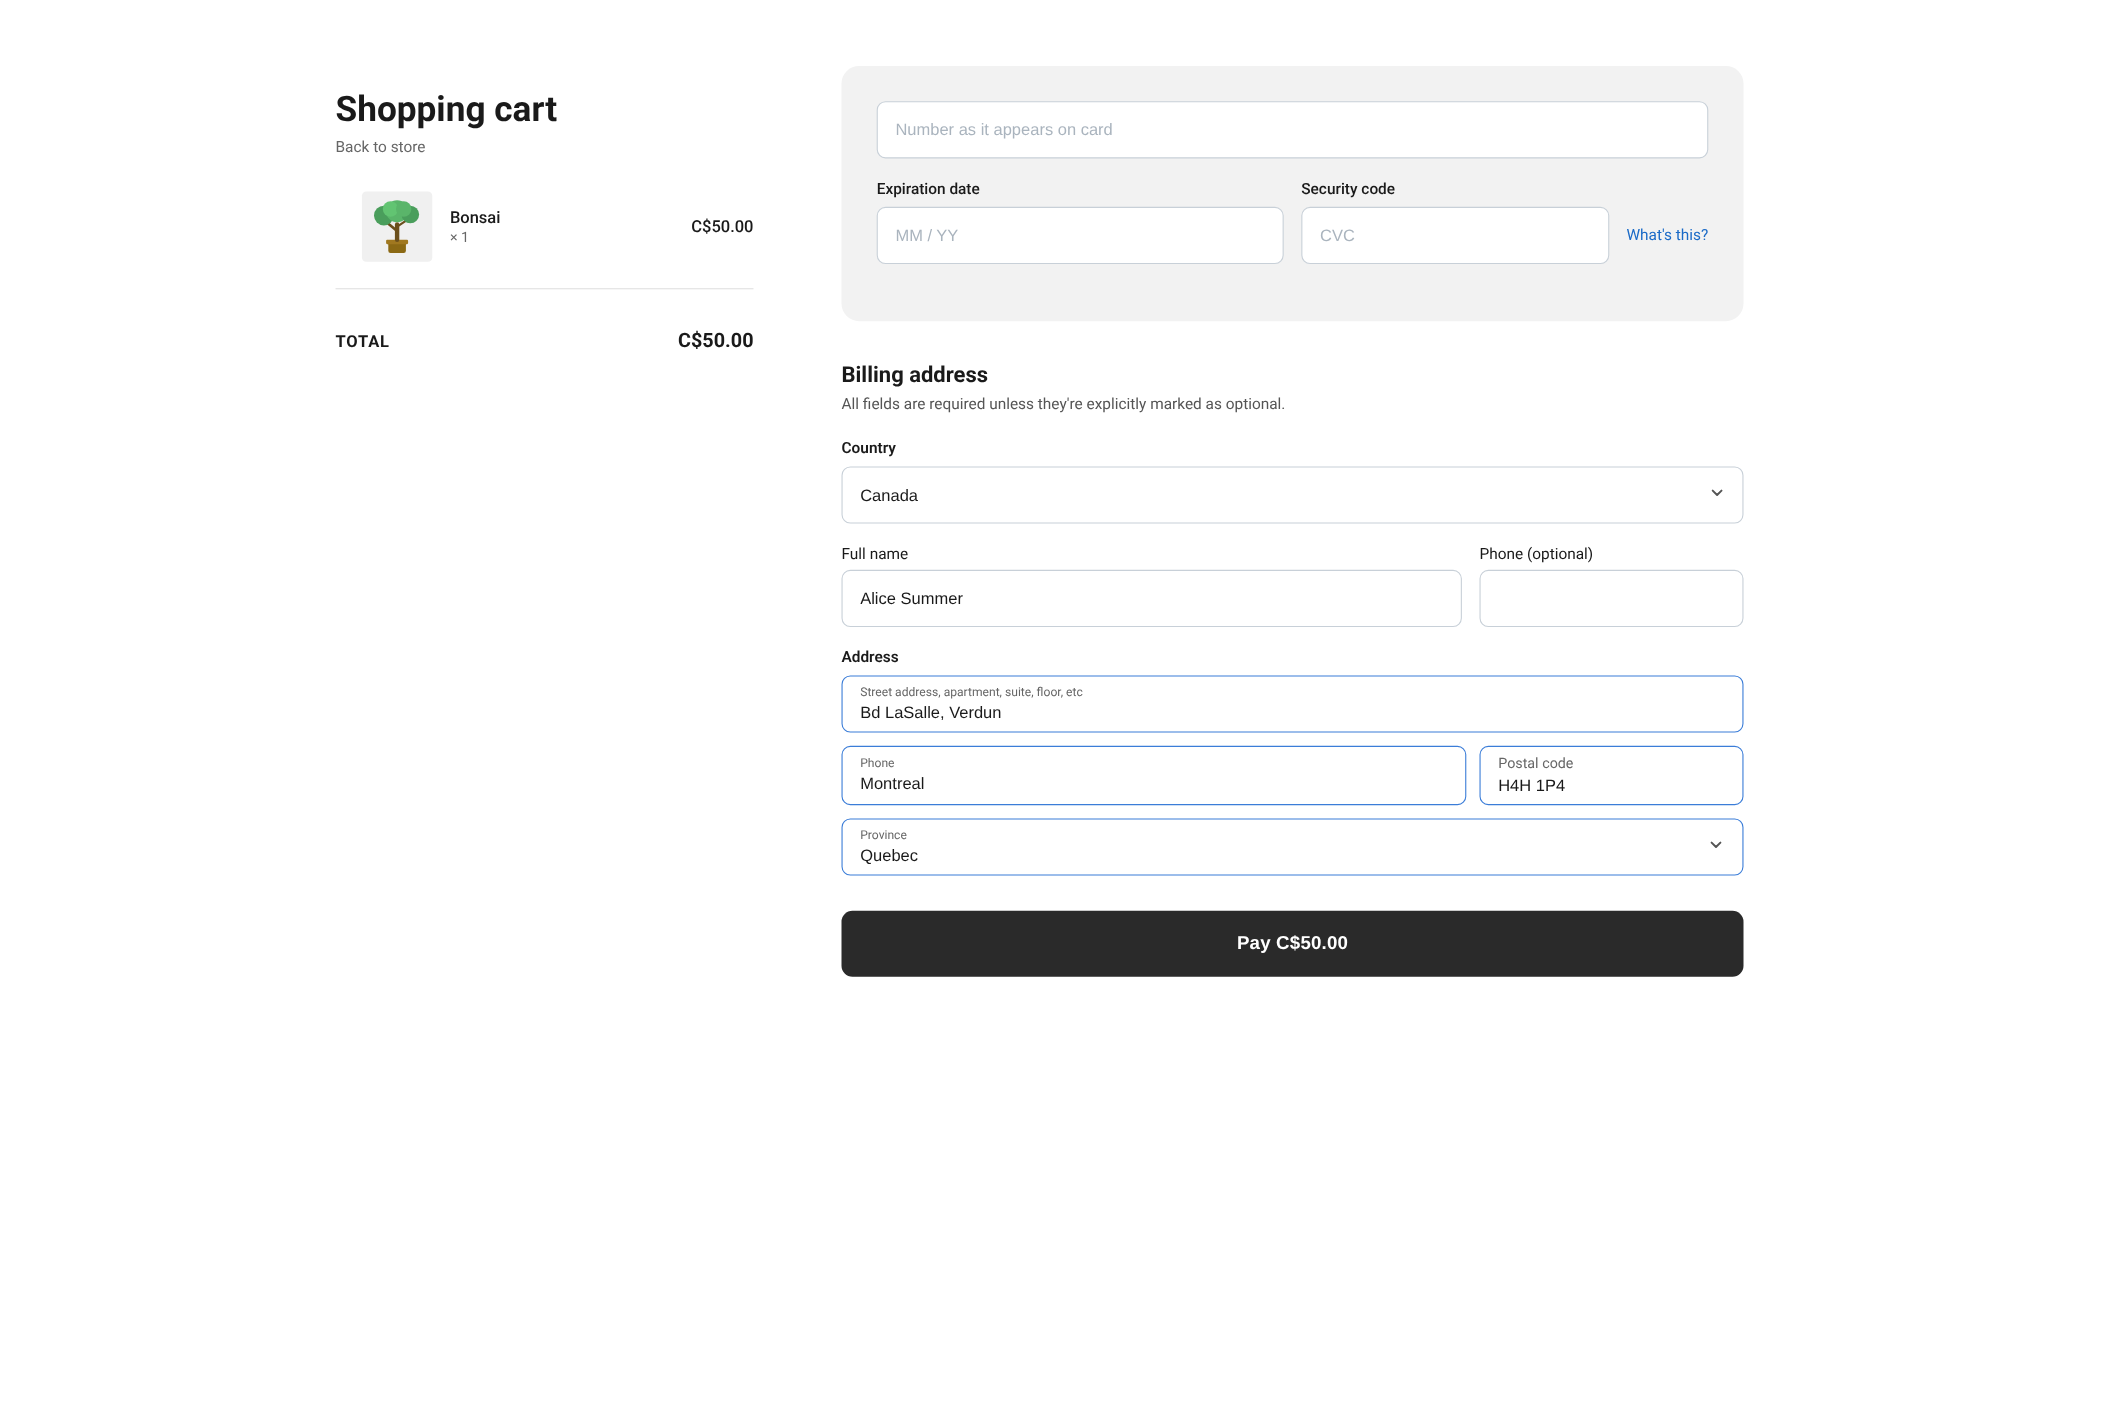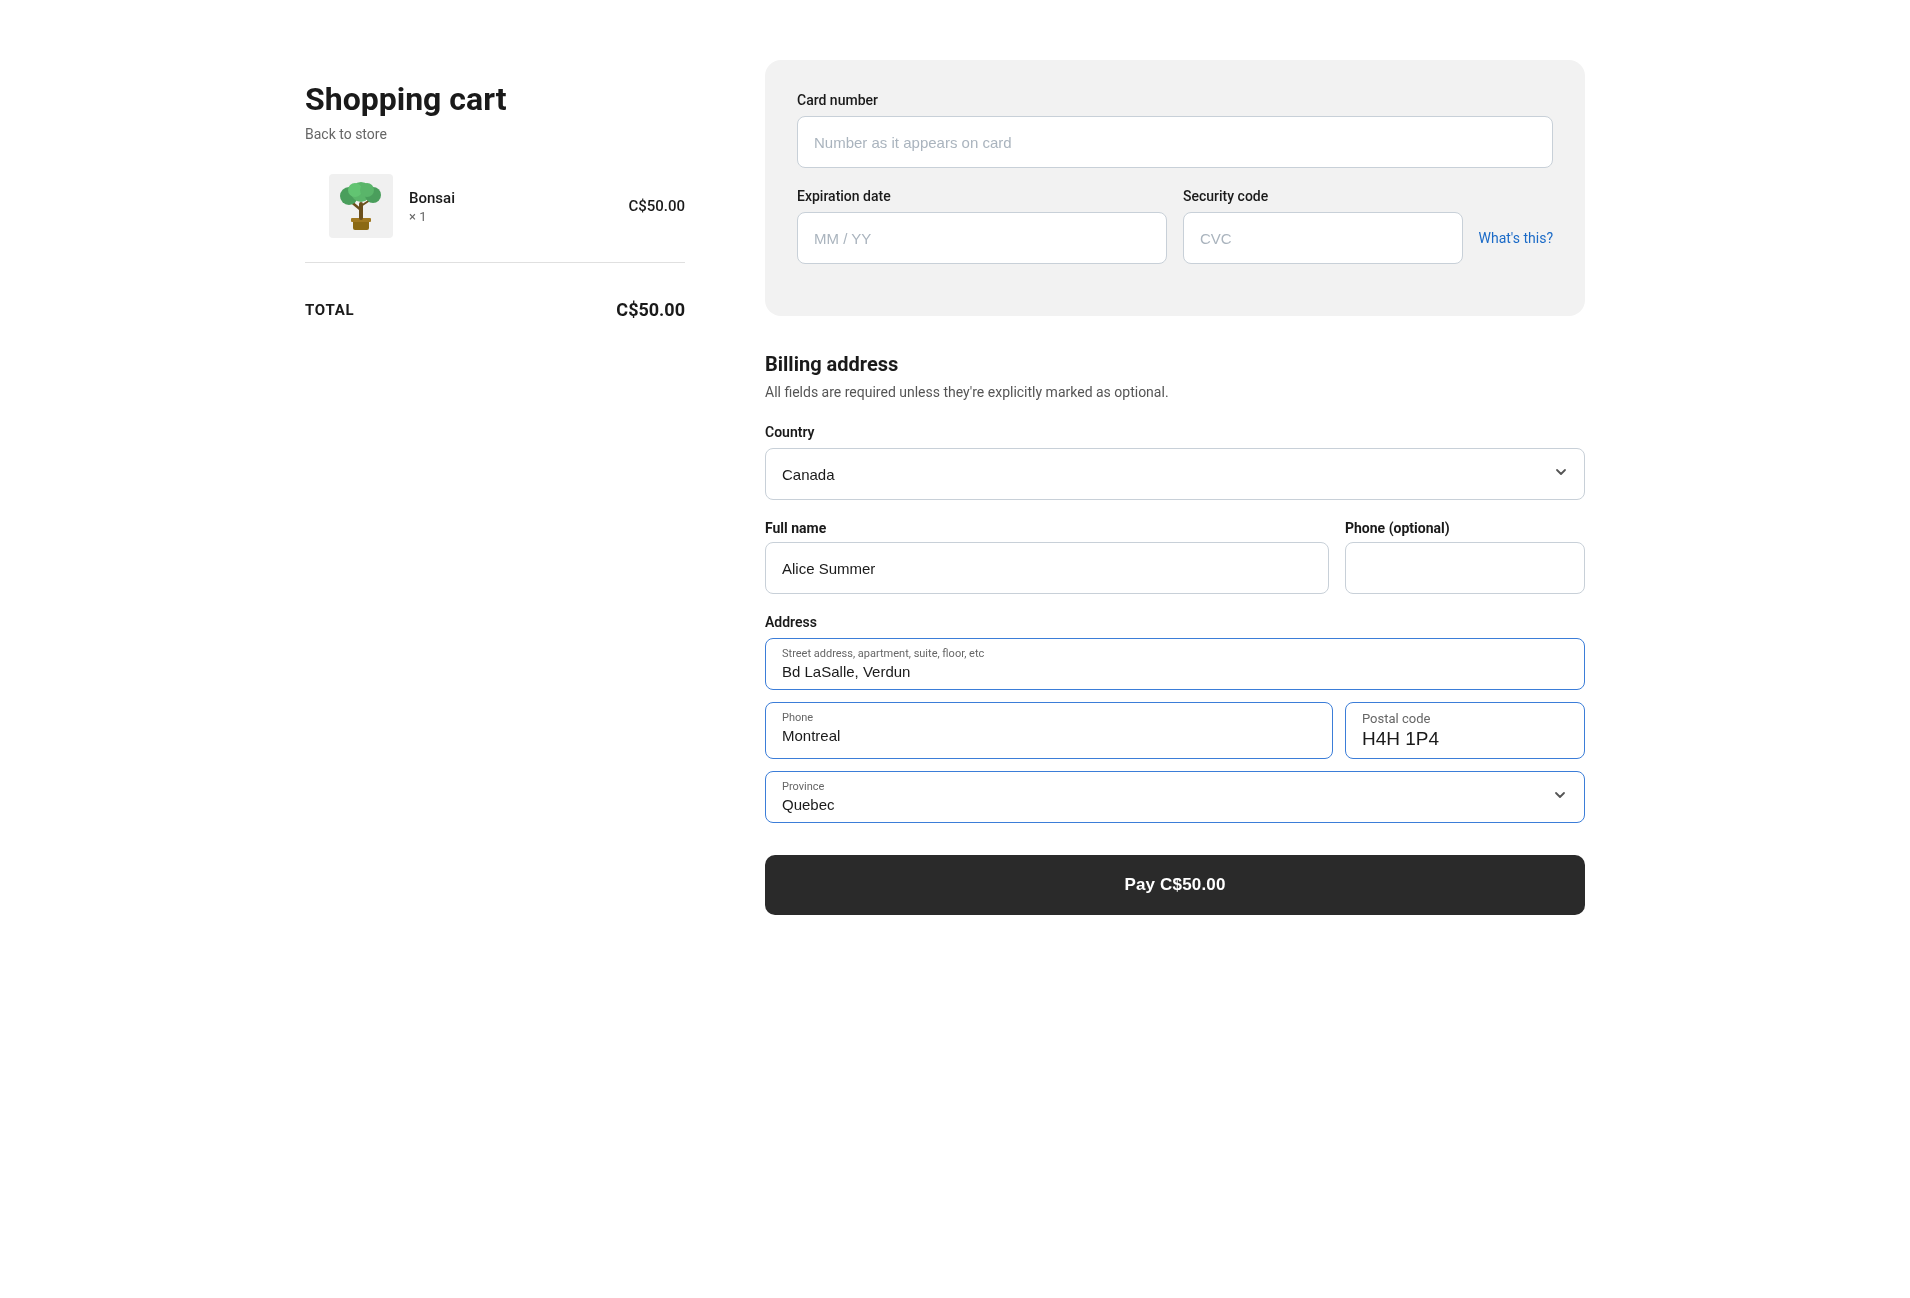--- a/index.html
+++ b/index.html
@@ -256,21 +256,21 @@
     }
 
     .field-group {
       display: flex;
       flex-direction: column;
       gap: 6px;
     }
 
     .field-group label {
       font-size: 14px;
-      font-weight: 700;
+      font-weight: 400;
       color: #1a1a1a;
     }
 
     
     .address-container {
       border: 1.5px solid #3b7dd8;
       border-radius: 8px;
       background: #ffffff;
       margin-bottom: 12px;
       padding: 8px 16px 8px 16px;
@@ -333,21 +333,21 @@
     .postal-field .float-label {
       font-size: 13px;
       color: #666;
       display: block;
       margin-bottom: 2px;
     }
 
     .postal-field input {
       border: none;
       outline: none;
-      font-size: 19px;
+      font-size: 15px;
       width: 100%;
       color: #1a1a1a;
       background: transparent;
     }
 
     .province-select-wrapper {
       position: relative;
       margin-bottom: 32px;
       border: 1.5px solid #3b7dd8;
       border-radius: 8px;
@@ -452,21 +452,20 @@
       <span class="total-amount">C$50.00</span>
     </div>
   </div>
 
   <div class="right-panel">
 
     
     <div class="payment-card">
 
       <div class="form-group">
-        <label class="form-label">Card number</label>
         <input type="text" class="form-input" placeholder="Number as it appears on card" style="">
       </div>
 
       <div class="card-fields-row">
         <div class="form-group">
           <label class="form-label">Expiration date</label>
           <input type="text" class="form-input" placeholder="MM / YY" style="">
         </div>
         <div class="form-group">
           <label class="form-label">Security code</label>

